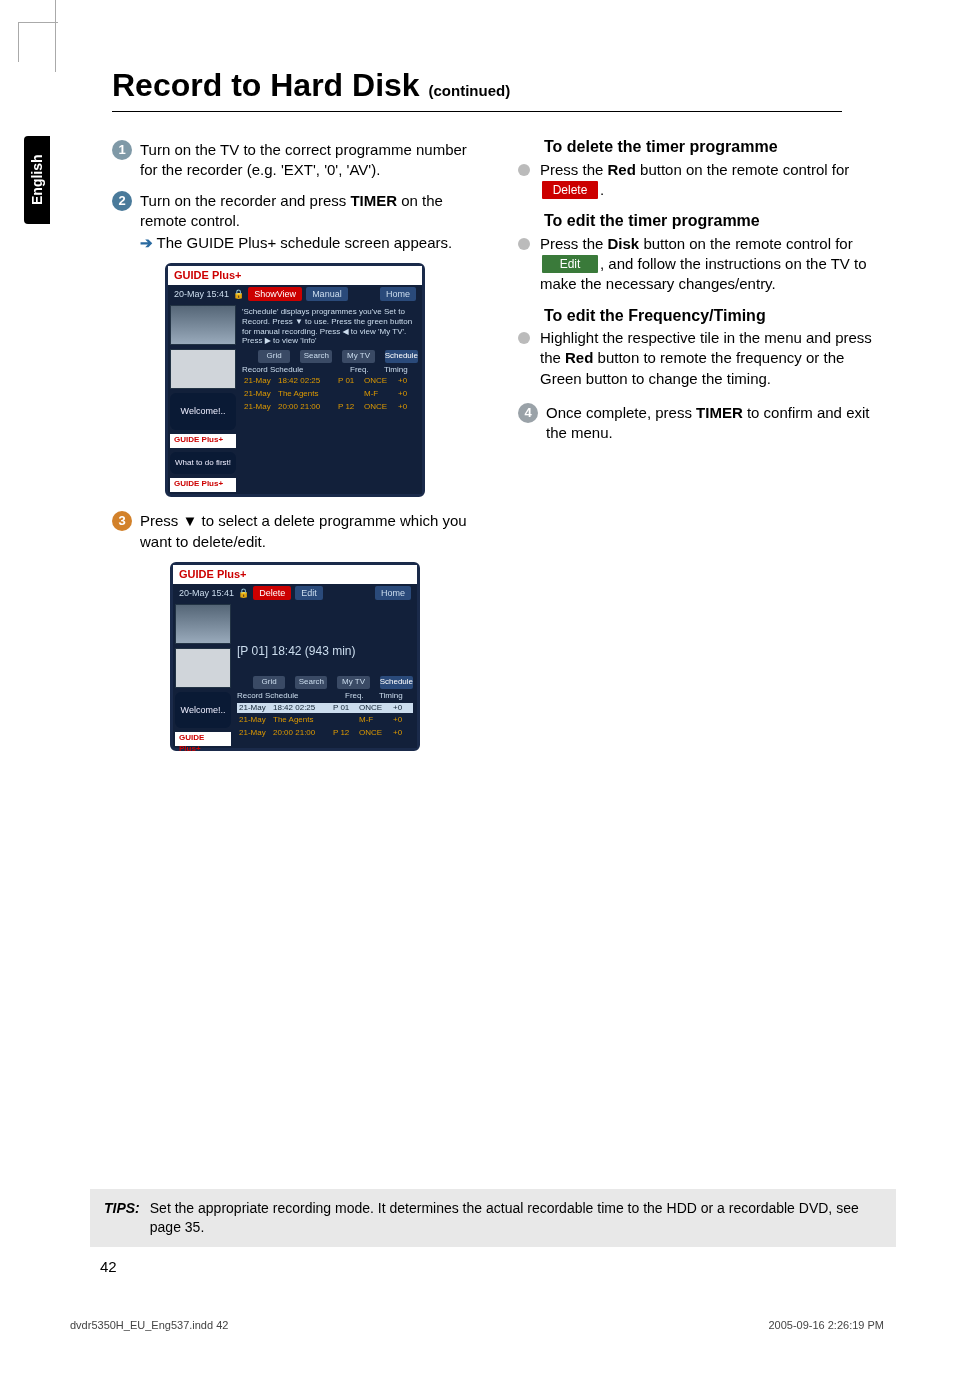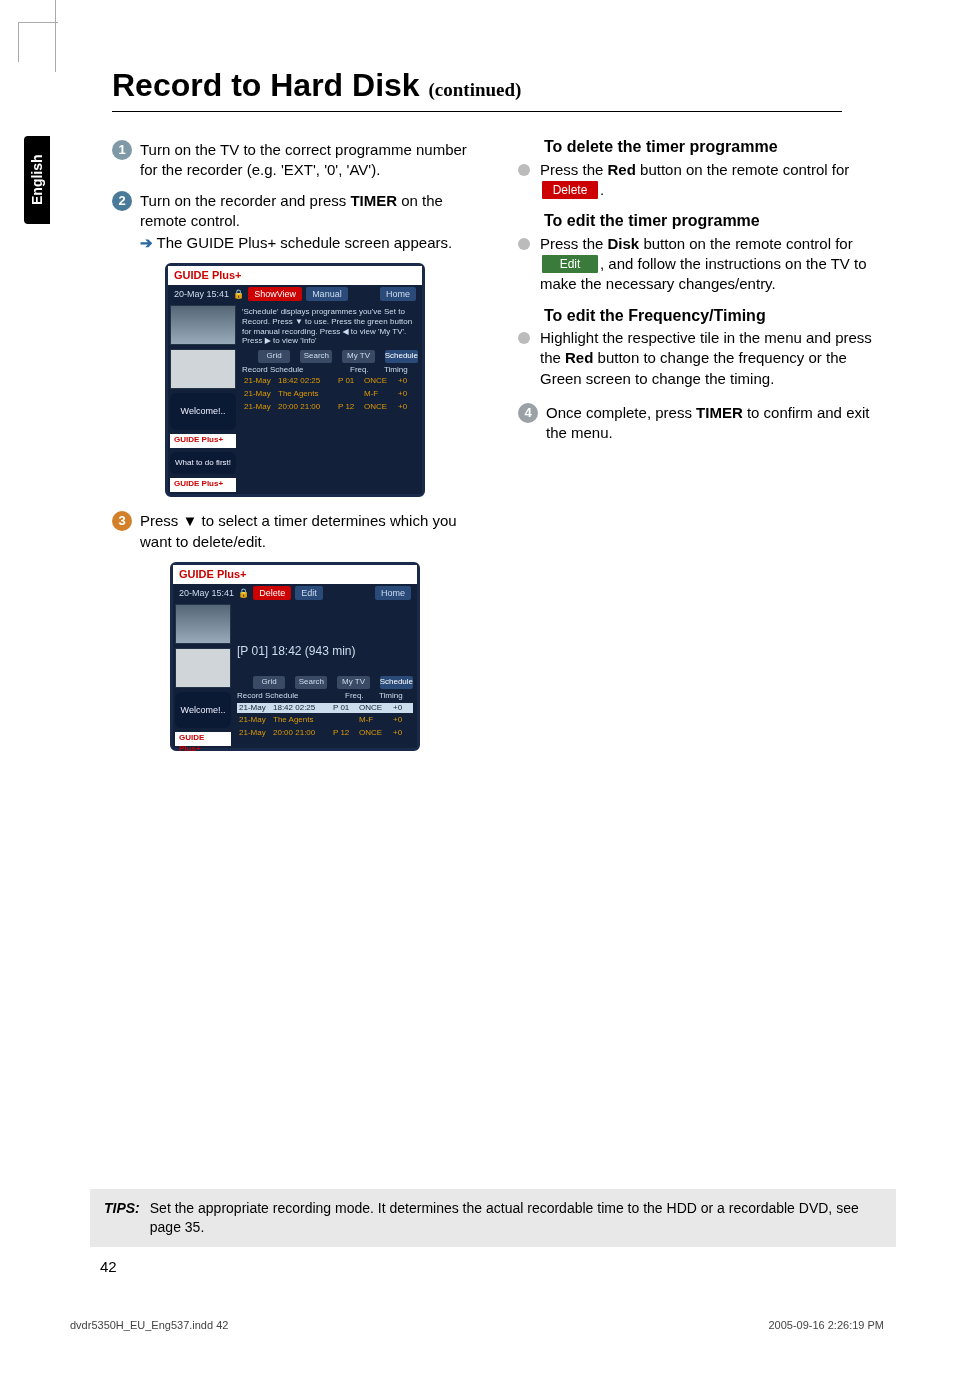--- a/index.html
+++ b/index.html
@@ -12,21 +12,21 @@
     position: relative;
     font-size: 15px;
     line-height: 1.35;
   }
   .crop-tl { position:absolute; top:22px; left:18px; width:40px; height:40px; border-left:1px solid #aaa; border-top:1px solid #aaa; }
   .crop-v  { position:absolute; top:0; left:55px; width:1px; height:72px; background:#aaa; }
 
   .page { position:absolute; top:64px; left:10px; right:10px; }
 
   h1 { font-size: 32px; font-weight: bold; margin: 0 102px 4px 102px; }
-  h1 .cont { font-size: 19px; font-weight: bold; font-family: Liberation Serif, serif; }
+  h1 .cont { font-size: 15px; font-weight: bold; }
   .hrule { margin: 2px 102px 18px 102px; border: 0; border-top: 1.5px solid #000; }
 
   .sidetab {
     position: absolute;
     top: 72px; left: 14px;
     width: 26px; height: 88px;
     background: #000; color: #fff;
     writing-mode: vertical-rl;
     text-orientation: mixed;
     transform: rotate(180deg);
@@ -197,21 +197,21 @@
                 <span class="cch">P 12</span>
                 <span class="cfreq">ONCE</span>
                 <span class="ctim">+0</span>
             </div>
           </div>
         </div>
       </div>
 
       <div class="step">
         <div class="num c3">3</div>
-        <div class="body">Press ▼ to select a timer determines which you want to delete/edit.</div>
+        <div class="body">Press ▼ to select a delete programme which you want to delete/edit.</div>
       </div>
 
       <div class="shot shot-outer" style="width:250px;">
         <div class="shot-logo">GUIDE Plus+</div>
         <div class="shot-bar">
           <span class="dt">20-May  15:41</span>
           <span class="lock">🔒</span>
           <span class="shot-chip chip-red">Delete</span>
           <span class="shot-chip chip-blue">Edit</span>
           <span class="shot-right shot-chip chip-blue">Home</span>
@@ -284,21 +284,21 @@
           <span>Press the </span><b>Disk</b><span> button on the remote control for </span><span class="pill pill-green">Edit</span><span>, and follow the instructions on the TV to make the necessary changes/entry.</span>
         </div>
       </div>
 
       <div style="padding-left:26px;">
         <div class="subhead">To edit the Frequency/Timing</div>
       </div>
       <div class="bullet-row">
         <div class="bullet-dot"></div>
         <div class="bullet-body">
-          <span>Highlight the respective tile in the menu and press the </span><b>Red</b><span> button to change the frequency or the Green screen to change the timing.</span>
+          <span>Highlight the respective tile in the menu and press the </span><b>Red</b><span> button to remote the frequency or the Green button to change the timing.</span>
         </div>
       </div>
 
       <div class="step" style="margin-top:14px;">
         <div class="num c4">4</div>
         <div class="body">
           <span>Once complete, press </span><b>TIMER</b><span> to confirm and exit the menu.</span>
         </div>
       </div>
 

